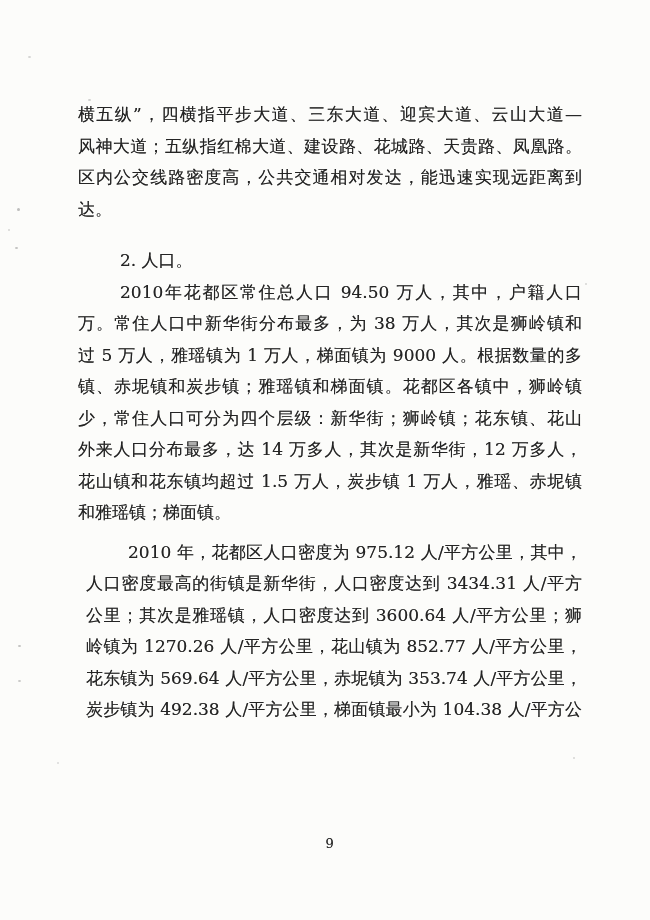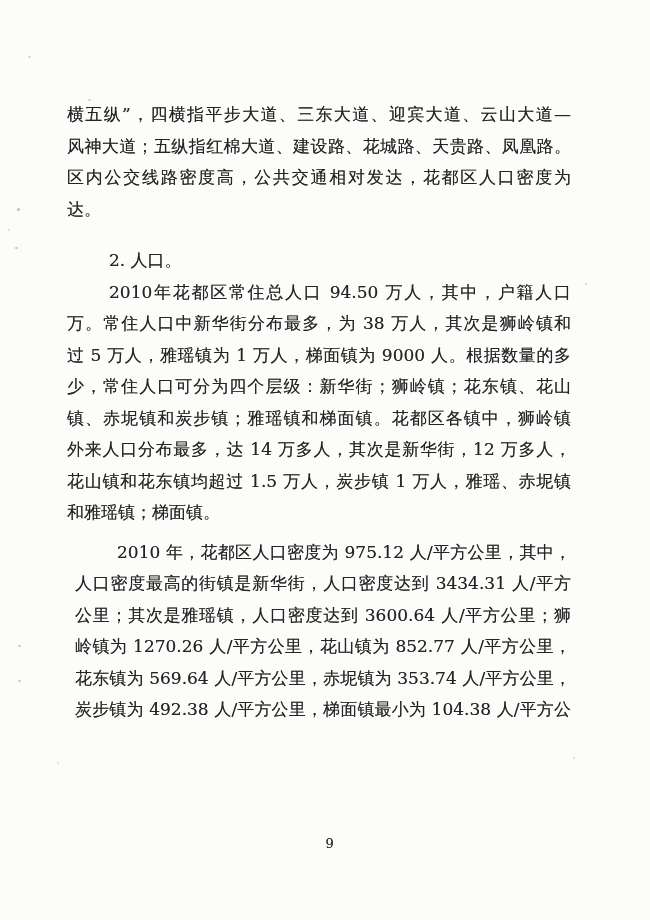--- a/index.html
+++ b/index.html
@@ -8,21 +8,21 @@
     height: 920px;
     position: relative;
     overflow: hidden;
     background: var(--paper, #fcfcfa);
     color: var(--ink, #242424);
     font-family: "DejaVu Serif", "Liberation Serif", serif;
   }
   .page { position: absolute; inset: 0; }
   .text-block {
     position: absolute;
-    left: 67px;
+    left: 78px;
     top: 99px;
     width: 504px;
   }
   .line, .heading {
     font-size: 17px;
     line-height: 31.5px;
     height: 31.5px;
     overflow: hidden;
     text-shadow: 0 0 0.6px rgba(30,30,30,0.55);
   }
@@ -70,32 +70,32 @@
   <div class="dot" style="left:18px;top:680px;width:3px;height:2px;opacity:.45"></div>
   <div class="dot" style="left:57px;top:762px;width:2px;height:2px;opacity:.3"></div>
   <div class="dot" style="left:585px;top:283px;width:2px;height:2px;opacity:.35"></div>
   <div class="dot" style="left:573px;top:757px;width:2px;height:2px;opacity:.35"></div>
 
   <div class="text-block">
 
     <div class="para" data-last-short="true">
         <div class="line">横五纵”，四横指平步大道、三东大道、迎宾大道、云山大道—</div>
         <div class="line">风神大道；五纵指红棉大道、建设路、花城路、天贵路、凤凰路。</div>
-        <div class="line">区内公交线路密度高，公共交通相对发达，花都区人口密度为</div>
+        <div class="line">区内公交线路密度高，公共交通相对发达，能迅速实现远距离到</div>
         <div class="line">达。</div>
       </div>
 
     <div class="heading">2. 人口。</div>
 
     <div class="para indent-first" data-last-short="true">
         <div class="line">2010年花都区常住总人口 94.50 万人，其中，户籍人口 66.55</div>
         <div class="line">万。常住人口中新华街分布最多，为 38 万人，其次是狮岭镇和</div>
         <div class="line">过 5 万人，雅瑶镇为 1 万人，梯面镇为 9000 人。根据数量的多</div>
+        <div class="line">镇、赤坭镇和炭步镇；雅瑶镇和梯面镇。花都区各镇中，狮岭镇</div>
         <div class="line">少，常住人口可分为四个层级：新华街；狮岭镇；花东镇、花山</div>
-        <div class="line">镇、赤坭镇和炭步镇；雅瑶镇和梯面镇。花都区各镇中，狮岭镇</div>
         <div class="line">外来人口分布最多，达 14 万多人，其次是新华街，12 万多人，</div>
         <div class="line">花山镇和花东镇均超过 1.5 万人，炭步镇 1 万人，雅瑶、赤坭镇</div>
         <div class="line">和雅瑶镇；梯面镇。</div>
       </div>
 
     <div class="para indent-first para-gap">
         <div class="line">2010 年，花都区人口密度为 975.12 人/平方公里，其中，</div>
         <div class="line">人口密度最高的街镇是新华街，人口密度达到 3434.31 人/平方</div>
         <div class="line">公里；其次是雅瑶镇，人口密度达到 3600.64 人/平方公里；狮</div>
         <div class="line">岭镇为 1270.26 人/平方公里，花山镇为 852.77 人/平方公里，</div>

